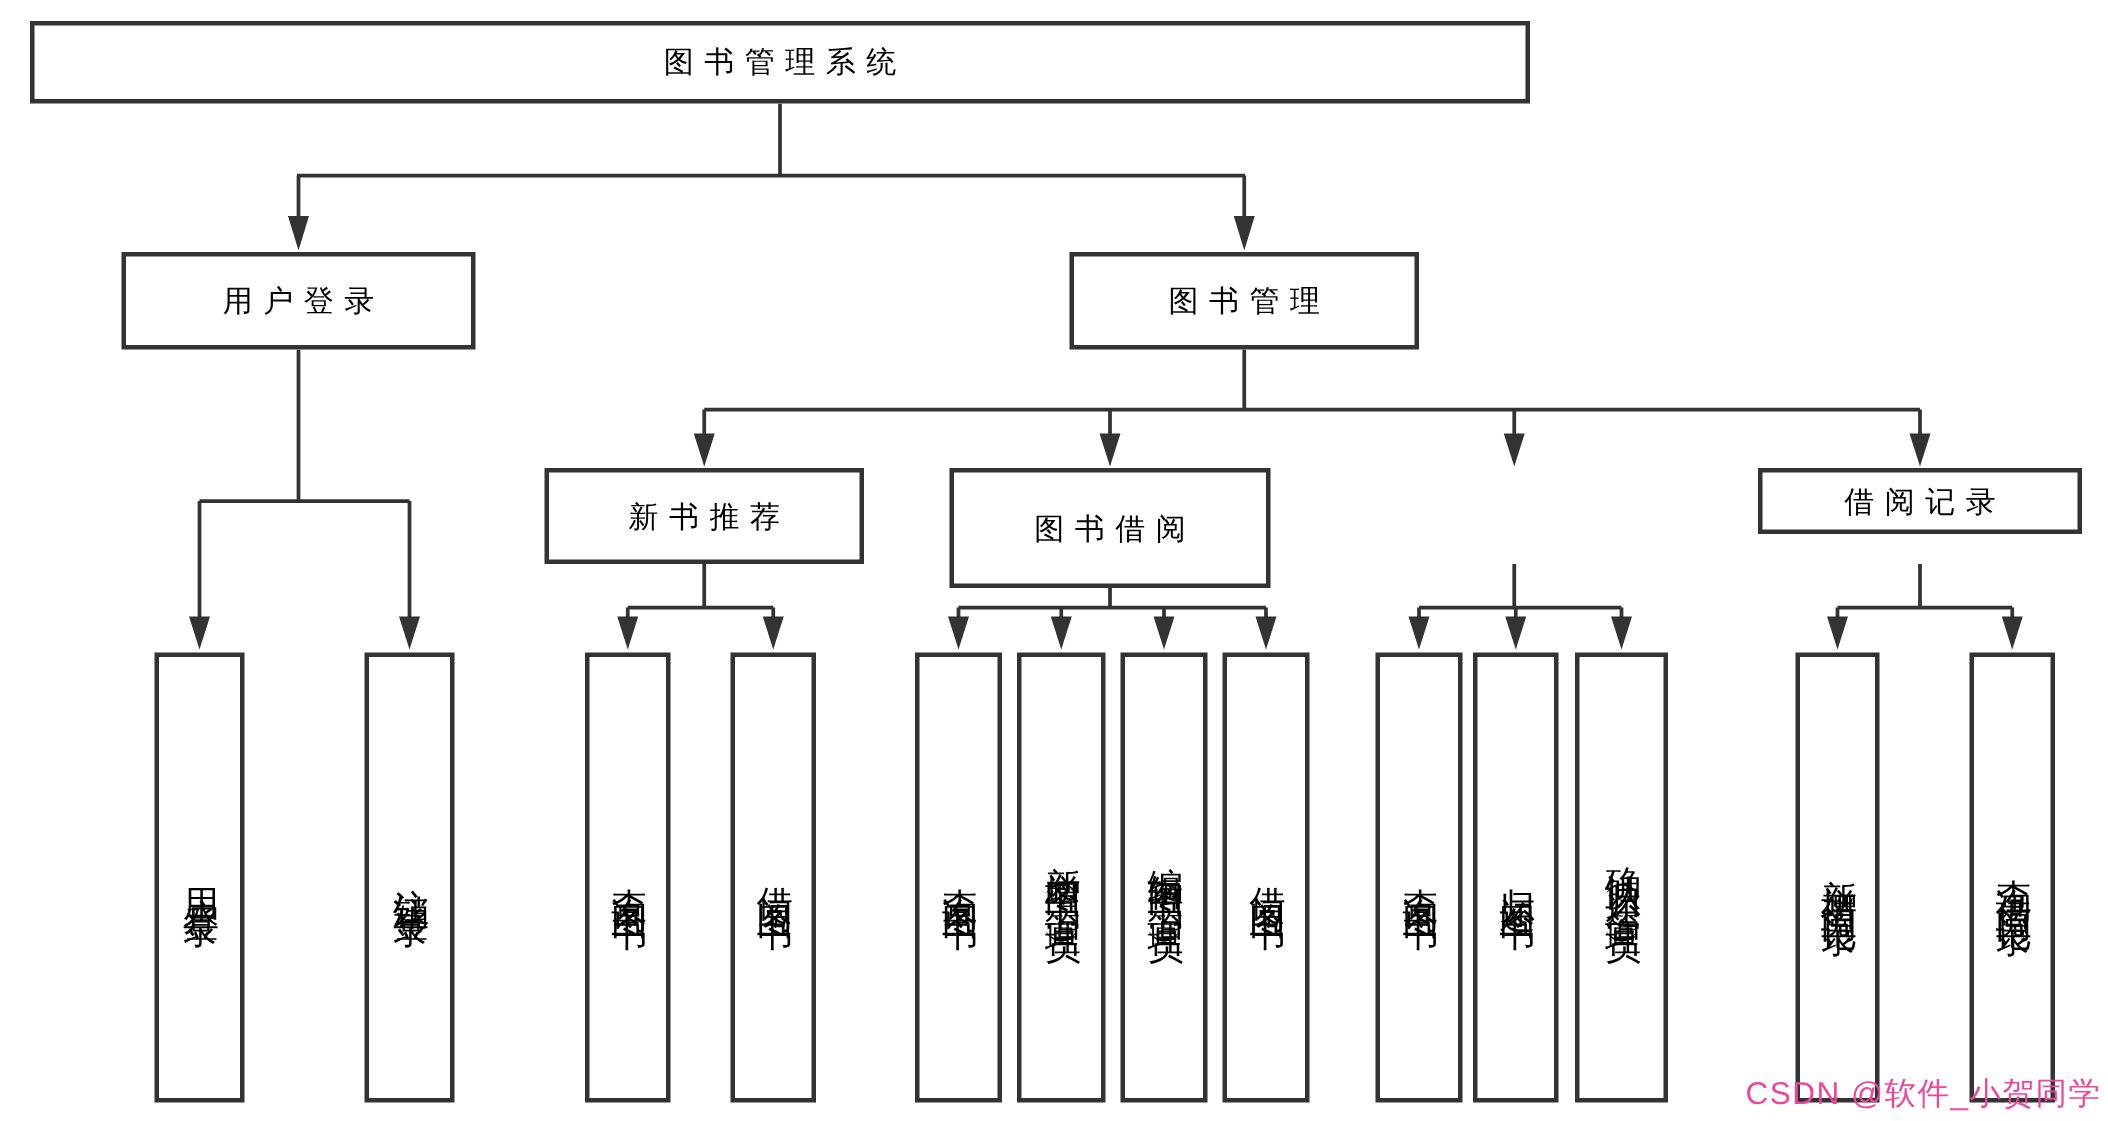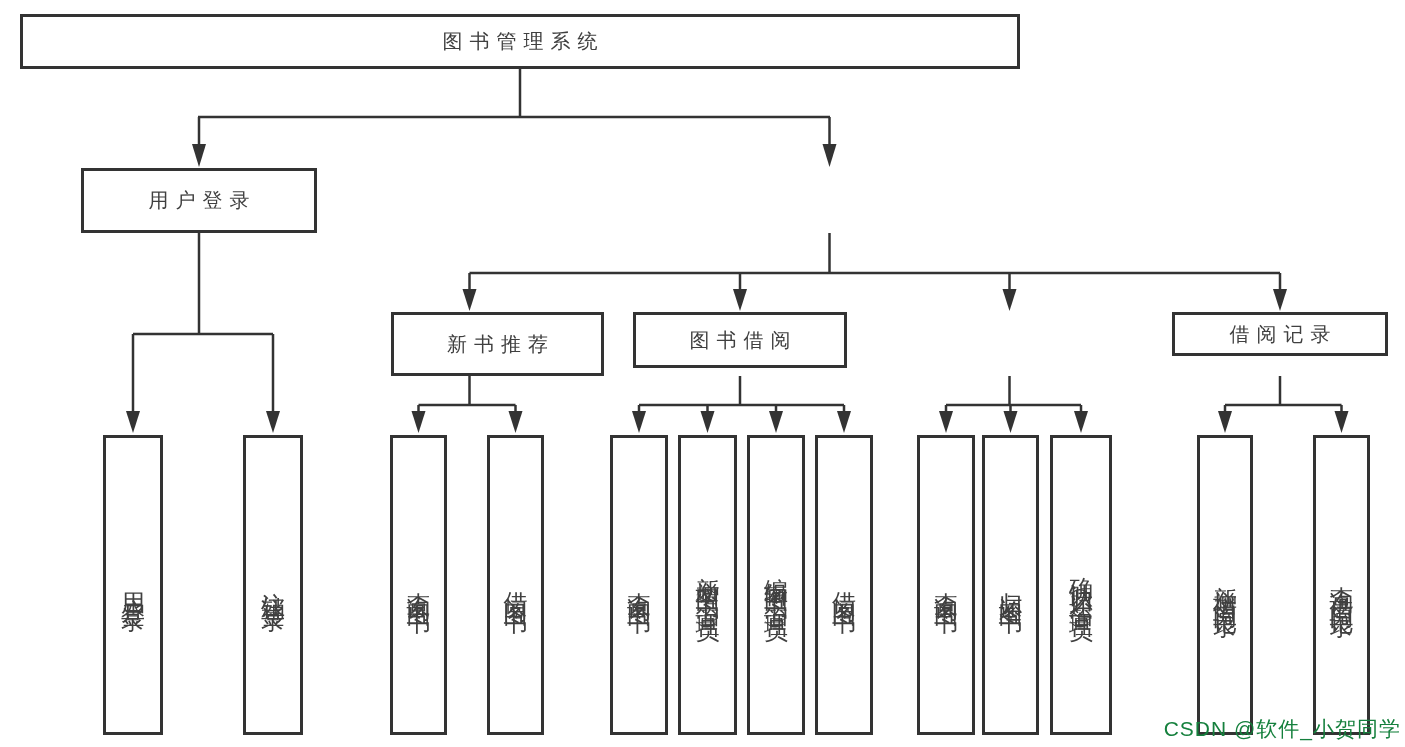--- a/index.html
+++ b/index.html
@@ -18,38 +18,38 @@
     z-index: 1;
   }
   .node {
     position: absolute;
     box-sizing: border-box;
     border: 3px solid #333333;
     background: #ffffff;
     display: flex;
     align-items: center;
     justify-content: center;
-    color: #404040;
+    color: #000000;
     z-index: 2;
   }
   .hnode { font-size: 20px; letter-spacing: 7px; text-indent: 7px; }
   .vnode { font-size: 24px; }
   .vnode .vtext {
     writing-mode: vertical-rl;
     text-orientation: mixed;
     letter-spacing: 6px;
     line-height: 1.0;
     white-space: nowrap;
   }
   
   .root-box  { left: 20px;   top: 14px;  width: 1000px; height: 55px; }
   .l1-a      { left: 81px;   top: 168px; width: 236px;  height: 65px; }
   .l1-b      { left: 713px;  top: 168px; width: 233px;  height: 65px; }
-  .l2-a      { left: 363px;  top: 312px; width: 213px;  height: 64px; margin-left: 28px; }
-  .l2-b      { left: 633px;  top: 312px; width: 214px;  height: 56px; }
+  .l2-a      { left: 363px;  top: 312px; width: 213px;  height: 64px; }
+  .l2-b      { left: 633px;  top: 312px; width: 214px;  height: 80px; }
   .l2-c      { left: 902px;  top: 312px; width: 215px;  height: 64px; }
   .l2-d      { left: 1172px; top: 312px; width: 216px;  height: 44px; }
   .leaf      { top: 435px;   height: 300px; }
   .leaf-a1 { left: 103px;  width: 60px; }
   .leaf-a2 { left: 243px;  width: 60px; }
   .leaf-b1 { left: 390px;  width: 57px; }
   .leaf-b2 { left: 487px;  width: 57px; }
   .leaf-c1 { left: 610px;  width: 58px; }
   .leaf-c2 { left: 678px;  width: 59px; }
   .leaf-c3 { left: 747px;  width: 58px; }
@@ -57,21 +57,21 @@
   .leaf-d1 { left: 917px;  width: 58px; }
   .leaf-d2 { left: 982px;  width: 57px; }
   .leaf-d3 { left: 1050px; width: 62px; }
   .leaf-e1 { left: 1197px; width: 56px; }
   .leaf-e2 { left: 1313px; width: 57px; }
   .watermark {
     position: absolute;
     right: 4px;
     bottom: 4px;
     font-size: 21px;
-    color: #15803d;
+    color: #ec4899;
     letter-spacing: 1px;
     z-index: 3;
   }
 </style>
 </head>
 <body>
 
 <div class="canvas">
 
   <svg class="wires" viewBox="0 0 1405 747" xmlns="http://www.w3.org/2000/svg">
@@ -143,20 +143,23 @@
     </g>
   </svg>
 
   <div class="node hnode root-box">
     <span>图书管理系统</span>
   </div>
 
   <div class="node hnode l1-a">
     <span>用户登录</span>
   </div>
+  <div class="node hnode l1-b">
+    <span>图书管理</span>
+  </div>
 
   <div class="node hnode l2-a">
     <span>新书推荐</span>
   </div>
   <div class="node hnode l2-b">
     <span>图书借阅</span>
   </div>
   <div class="node hnode l2-d">
     <span>借阅记录</span>
   </div>

